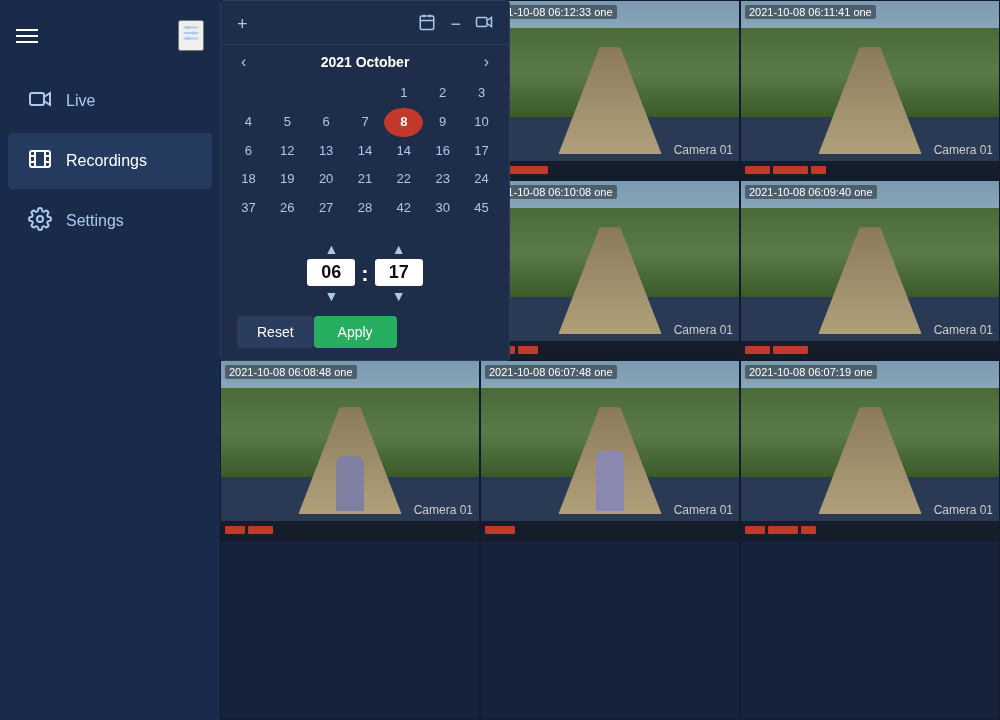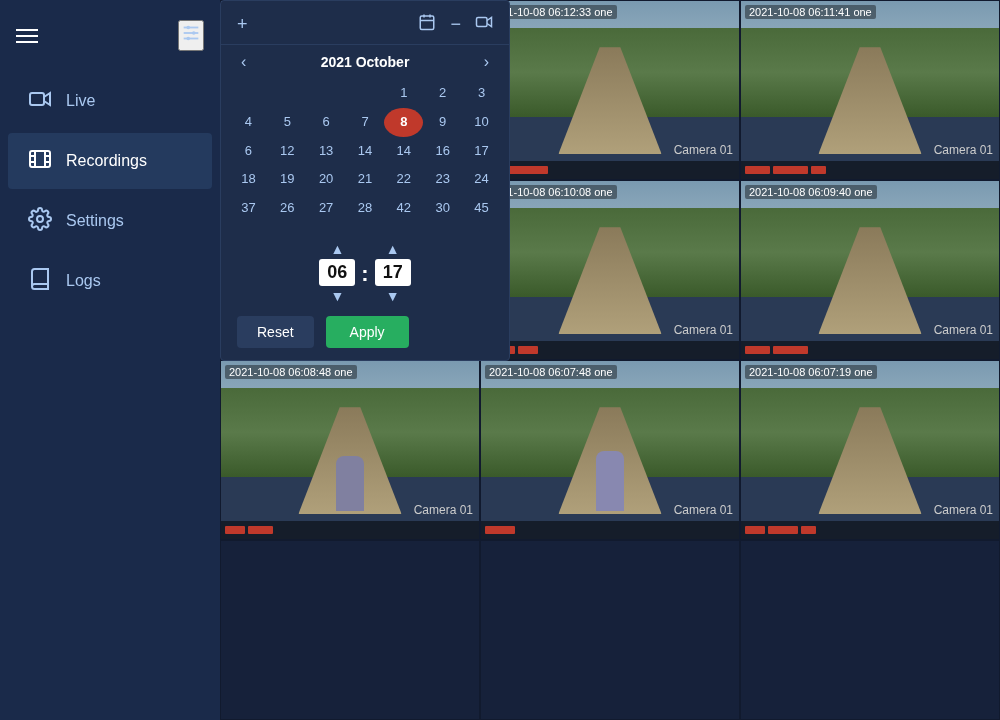--- a/index.html
+++ b/index.html
@@ -227,21 +227,21 @@
       display: flex;
       flex-direction: column;
       align-items: center;
       gap: 2px;
     }
     .time-value {
       background: #fff;
       color: #111;
       font-size: 18px;
       font-weight: bold;
-      width: 36px;
+      width: 48px;
       text-align: center;
       border-radius: 3px;
       padding: 3px 0;
     }
     .spin-btn {
       background: none;
       border: none;
       color: #aac8f0;
       font-size: 14px;
       cursor: pointer;
@@ -251,21 +251,21 @@
     .time-colon {
       color: #fff;
       font-size: 22px;
       font-weight: bold;
       margin-top: 4px;
     }
 
     
     .picker-actions {
       display: flex;
-      gap: 12px;
+      gap: 0;
       padding: 8px 16px 0 16px;
     }
     .btn-reset {
       background: #2a3d5f;
       color: #fff;
       border: none;
       border-radius: 4px;
       padding: 7px 20px;
       font-size: 14px;
       cursor: pointer;
@@ -355,29 +355,20 @@
   <div class="nav-item">
     <span>
       <svg width="24" height="24" viewBox="0 0 24 24" fill="none" stroke="#aac8f0" stroke-width="2">
         <circle cx="12" cy="12" r="3"></circle>
         <path d="M19.4 15a1.65 1.65 0 0 0 .33 1.82l.06.06a2 2 0 0 1-2.83 2.83l-.06-.06a1.65 1.65 0 0 0-1.82-.33 1.65 1.65 0 0 0-1 1.51V21a2 2 0 0 1-4 0v-.09A1.65 1.65 0 0 0 9 19.4a1.65 1.65 0 0 0-1.82.33l-.06.06a2 2 0 0 1-2.83-2.83l.06-.06A1.65 1.65 0 0 0 4.68 15a1.65 1.65 0 0 0-1.51-1H3a2 2 0 0 1 0-4h.09A1.65 1.65 0 0 0 4.6 9a1.65 1.65 0 0 0-.33-1.82l-.06-.06a2 2 0 0 1 2.83-2.83l.06.06A1.65 1.65 0 0 0 9 4.68a1.65 1.65 0 0 0 1-1.51V3a2 2 0 0 1 4 0v.09a1.65 1.65 0 0 0 1 1.51 1.65 1.65 0 0 0 1.82-.33l.06-.06a2 2 0 0 1 2.83 2.83l-.06.06A1.65 1.65 0 0 0 19.4 9a1.65 1.65 0 0 0 1.51 1H21a2 2 0 0 1 0 4h-.09a1.65 1.65 0 0 0-1.51 1z"></path>
       </svg>
     </span>
     <span>Settings</span>
   </div>
 
-  <div class="nav-item">
-    <span>
-      <svg width="24" height="24" viewBox="0 0 24 24" fill="none" stroke="#aac8f0" stroke-width="2">
-        <path d="M4 19.5A2.5 2.5 0 0 1 6.5 17H20"></path>
-        <path d="M6.5 2H20v20H6.5A2.5 2.5 0 0 1 4 19.5v-15A2.5 2.5 0 0 1 6.5 2z"></path>
-      </svg>
-    </span>
-    <span>Logs</span>
-  </div>
 </div>
 
 <div id="main">
 
   <div class="video-grid">
 
     <div class="video-cell">
       <div class="scene-sky"></div>
       <div class="scene-trees"></div>
       <div class="scene-road"></div>

